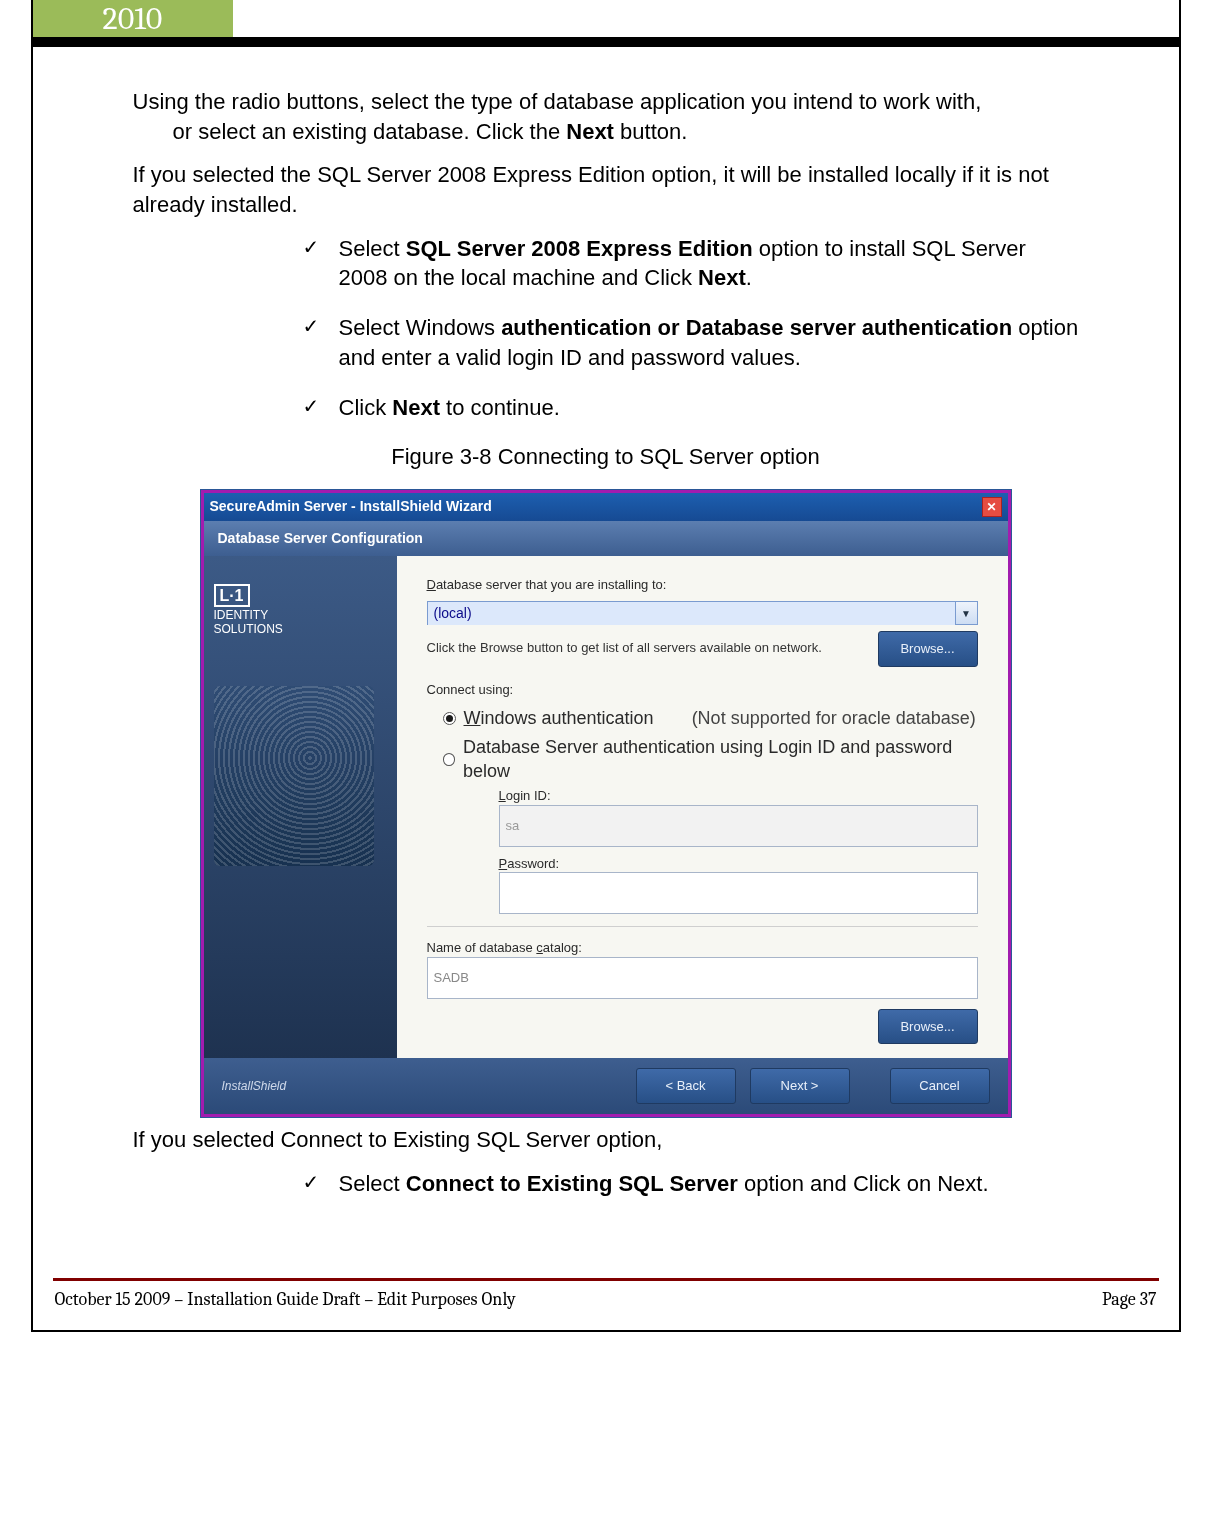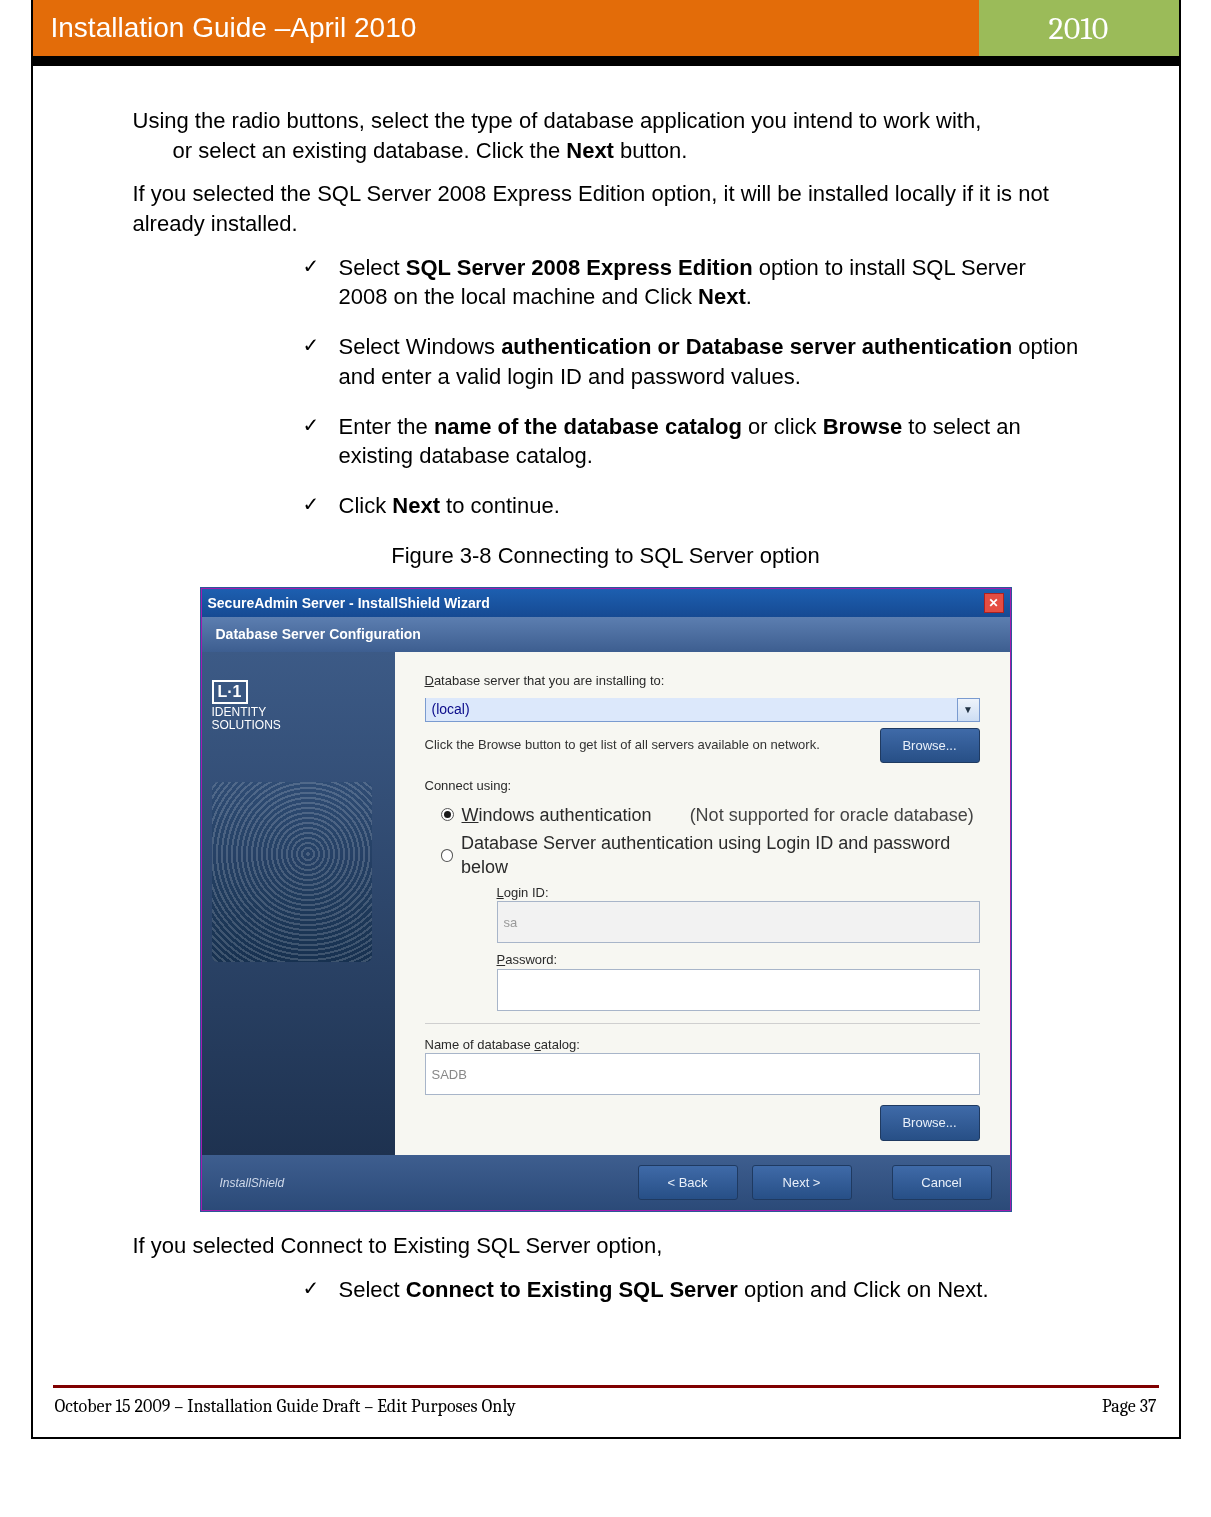--- a/index.html
+++ b/index.html
@@ -56,22 +56,22 @@
     position: absolute;
     left: 0;
     top: 0;
     font-size: 20px;
   }
   .figcap { text-align: center; margin: 10px 0 18px; }
 
   
   .dialog {
     width: 810px;
-    margin: 0 auto 20px;
-    border: 1px solid #a21caf;
+    margin: 0 auto 8px;
+    border: 3px solid #a21caf;
     background: #f7f7f2;
     font-size: 14px;
     font-family: Tahoma, Arial, sans-serif;
     box-shadow: 0 0 0 1px #2b5797;
   }
   .titlebar {
     display: flex;
     align-items: center;
     background: linear-gradient(#1d5fb0, #164a93);
     color: #fff;
@@ -213,21 +213,20 @@
     font-size: 18px;
     padding: 0 22px 10px;
   }
 </style>
 </head>
 <body>
 
 <div class="page-wrap">
 
   <div class="header-bar">
-    <div class="header-left">Installation Guide –April 2010</div>
     <div class="header-right">2010</div>
   </div>
   <div class="black-strip"></div>
 
   <div class="content">
 
     <p class="p1">
       <span>Using the radio buttons, select the type of database application you intend to work with,</span><br>
       <span class="p1-indent">
         <span>or select an existing database. Click the </span><b>Next</b><span> button.</span>
@@ -235,23 +234,20 @@
     </p>
 
     <p class="p1">If you selected the SQL Server 2008 Express Edition option, it will be installed locally if it is not already installed.</p>
 
     <ul class="bullets">
       <li>
         <span>Select </span><b>SQL Server 2008 Express Edition</b><span> option to install SQL Server 2008 on the local machine and Click </span><b>Next</b><span>.</span>
       </li>
       <li>
         <span>Select Windows </span><b>authentication or Database server authentication</b><span> option and enter a valid login ID and password values.</span>
-      </li>
-      <li>
-        <span>Enter the </span><b>name of the database catalog</b><span> or click </span><b>Browse</b><span> to select an existing database catalog.</span>
       </li>
       <li>
         <span>Click </span><b>Next</b><span> to continue.</span>
       </li>
     </ul>
 
     <p class="figcap">Figure 3-8 Connecting to SQL Server option</p>
 
     <div class="dialog">
       <div class="titlebar">

